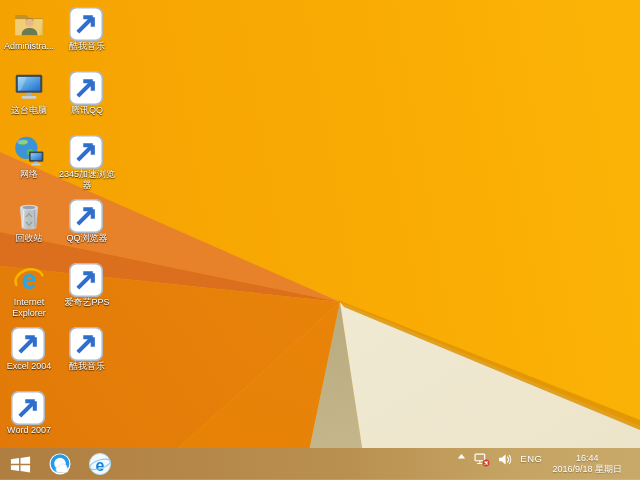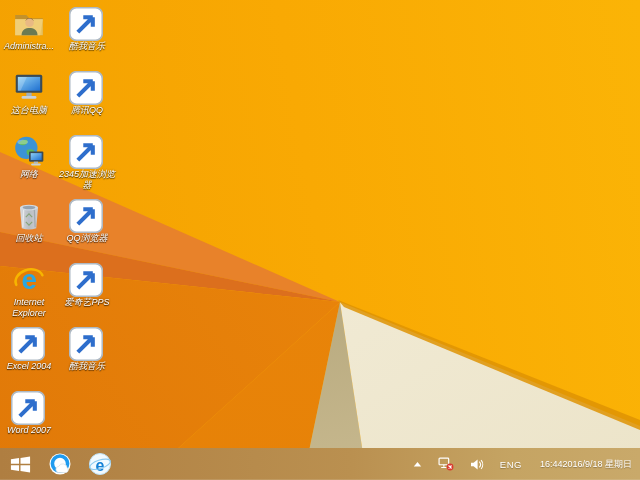--- a/index.html
+++ b/index.html
@@ -18,32 +18,32 @@
 
   
   .icons{position:absolute;left:2px;top:6px;display:grid;
          grid-template-columns:54px 62px;grid-template-rows:repeat(7,64px);
          grid-auto-flow:column;}
   .cell{display:flex;flex-direction:column;align-items:center;cursor:default;}
   .art{position:relative;width:34px;height:34px;flex:none;}
   .art>svg{display:block;width:34px;height:34px;}
   .badge{position:absolute;left:-1px;bottom:-1px;width:11px;height:11px;}
   .lbl{margin-top:1px;max-width:60px;font-size:9px;line-height:11px;color:#fff;
-       text-align:center;text-shadow:0 1px 1px rgba(0,0,0,.7),0 0 2px rgba(0,0,0,.45);font-style:italic;}
+       text-align:center;text-shadow:0 1px 1px rgba(0,0,0,.7),0 0 2px rgba(0,0,0,.45);}
 
   
   .taskbar{position:absolute;left:0;right:0;bottom:0;height:32px;display:flex;align-items:center;
            background:linear-gradient(90deg,#AF7E41,#BA9050 55%,#C5A463 80%,#C9A96A);
            box-shadow:0 -1px 0 rgba(255,255,255,.12) inset;}
   .tb-btn{width:40px;height:32px;display:flex;align-items:center;justify-content:center;cursor:pointer;}
   .tb-spacer{flex:1;}
-  .tray{display:flex;align-items:center;gap:16px;padding-right:6px;color:#fff;}
+  .tray{display:flex;align-items:flex-start;gap:8px;padding-right:16px;color:#fff;}
   .tray-ic{display:flex;align-items:center;justify-content:center;cursor:pointer;}
   .lang{font-size:9.5px;letter-spacing:.5px;cursor:pointer;text-shadow:0 1px 1px rgba(0,0,0,.3);}
-  .clock{display:flex;flex-direction:row;align-items:center;font-size:9px;line-height:11px;
+  .clock{display:flex;flex-direction:column;align-items:center;font-size:9px;line-height:11px;
          cursor:pointer;text-shadow:0 1px 1px rgba(0,0,0,.3);padding:0 2px;}
   svg text{font-family:"Liberation Sans",sans-serif;}
 </style>
 </head>
 <body>
 
 <div class="screen">
 
   <svg width="0" height="0" style="position:absolute">
     <defs>

